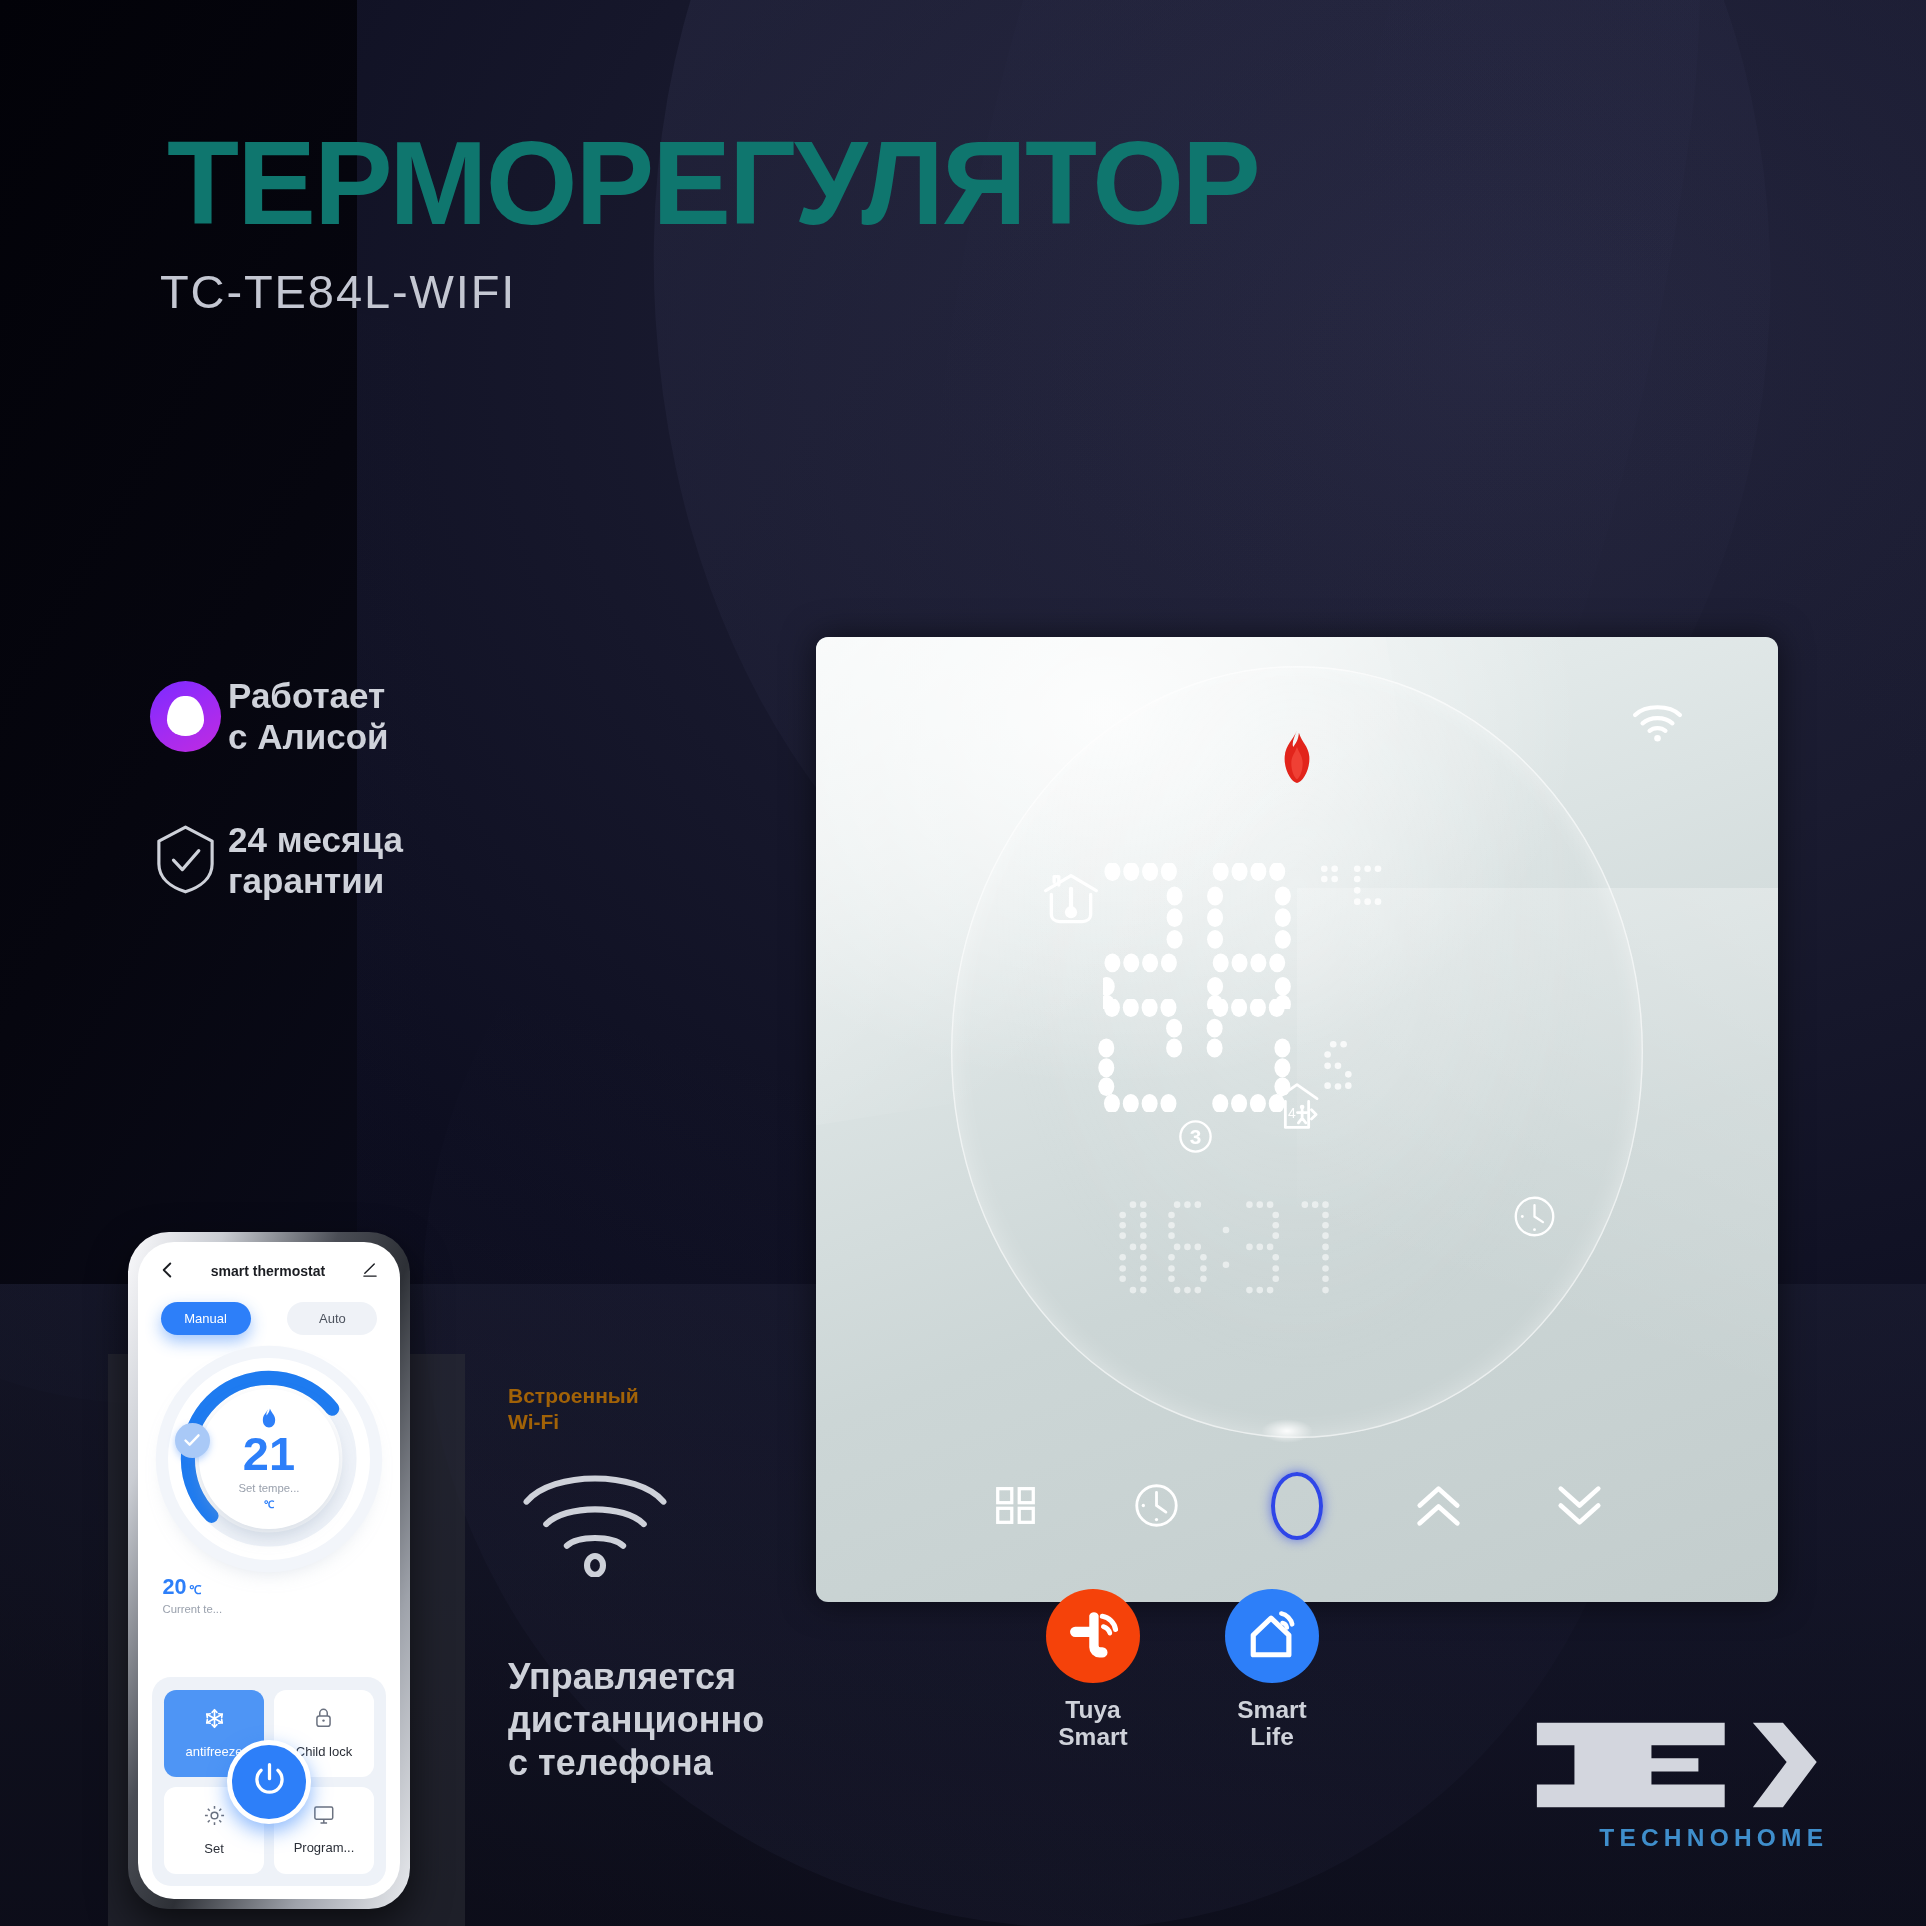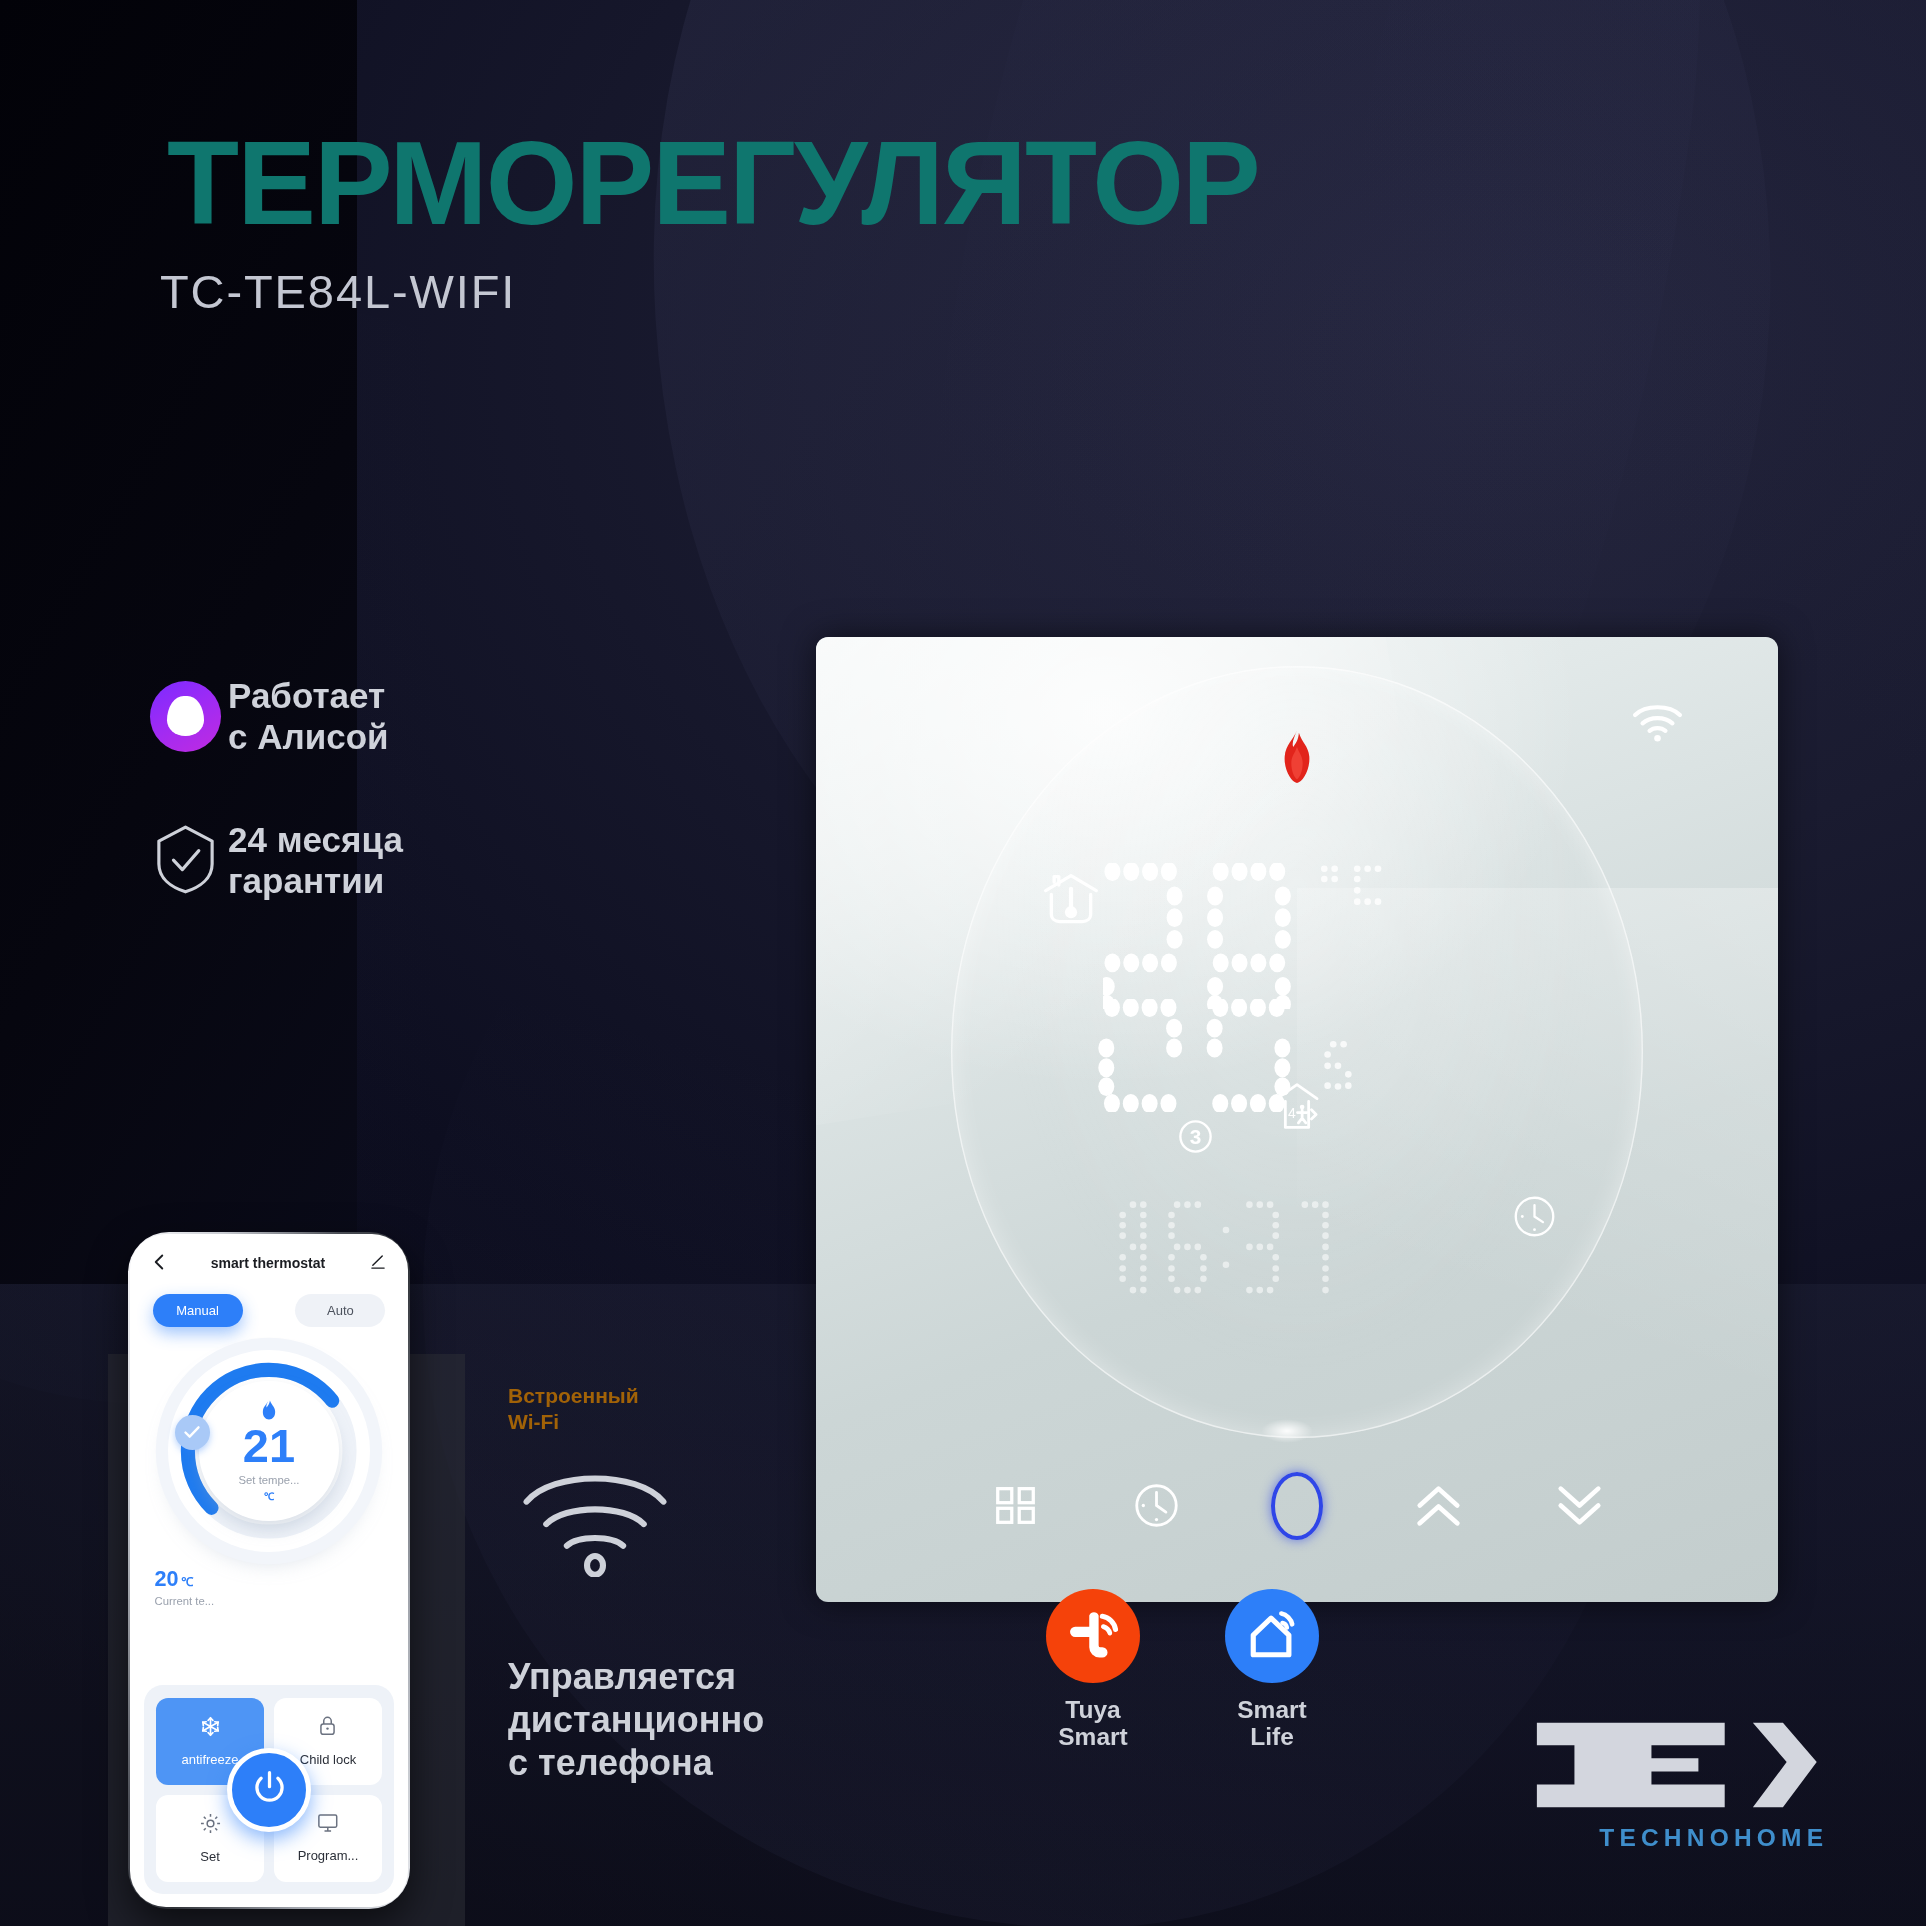--- a/index.html
+++ b/index.html
@@ -153,21 +153,21 @@
   .power-ring {
     width:68px; height:68px; border-radius:50%;
     border:4.7px solid #2f46e8; box-shadow:0 0 12.2px rgba(47,70,232,.65);
   }
 
   
   .phone {
     position:absolute; left:128px; top:1232px; width:282px; height:677px;
     border-radius:41px;
     background:linear-gradient(110deg,#fbfbfd 0%, #c9ccd2 18%, #4a4d55 40%, #2d3036 55%, #9ea2aa 78%, #e9ebef 100%);
-    padding:2px;
+    padding:10px;
     box-shadow:0 16px 38px rgba(0,0,0,.6);
   }
   .phone-screen {
     width:100%; height:100%; border-radius:36px;
     background:#fff; overflow:hidden; position:relative;
   }
   .ph-topbar {
     display:flex; align-items:center; justify-content:space-between;
     padding:19px 21.6px 4.7px 21.6px;
   }

